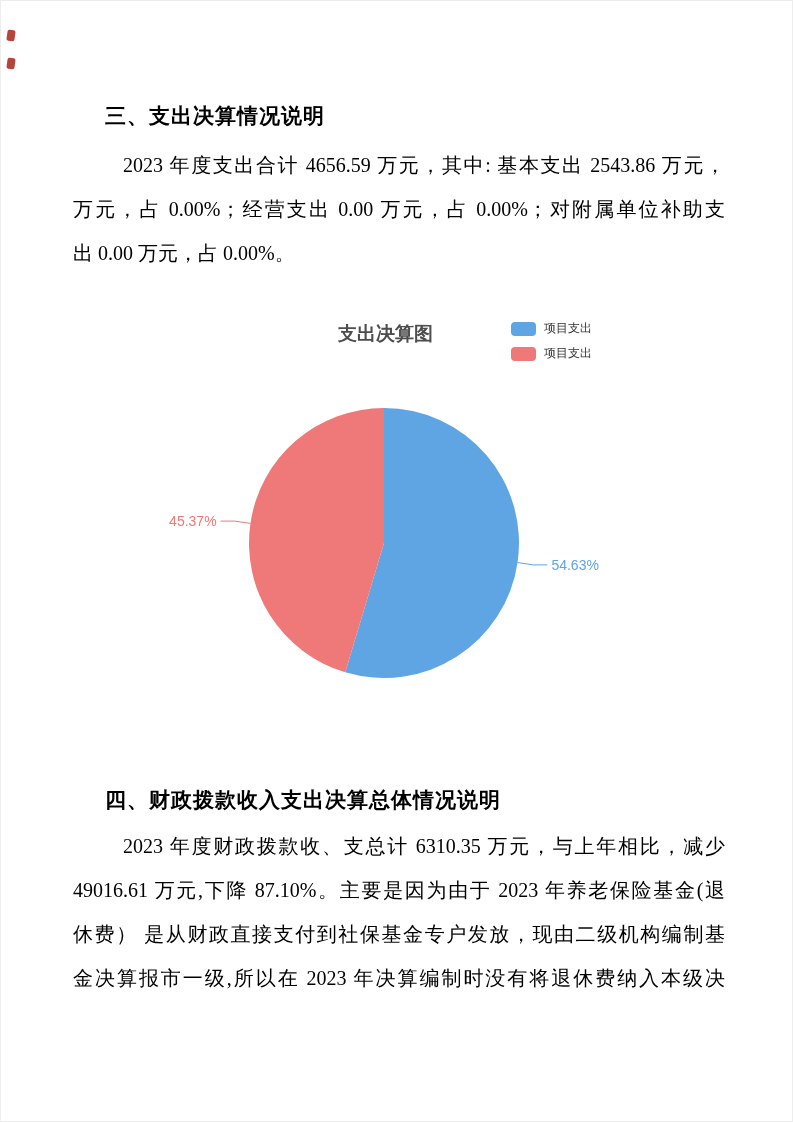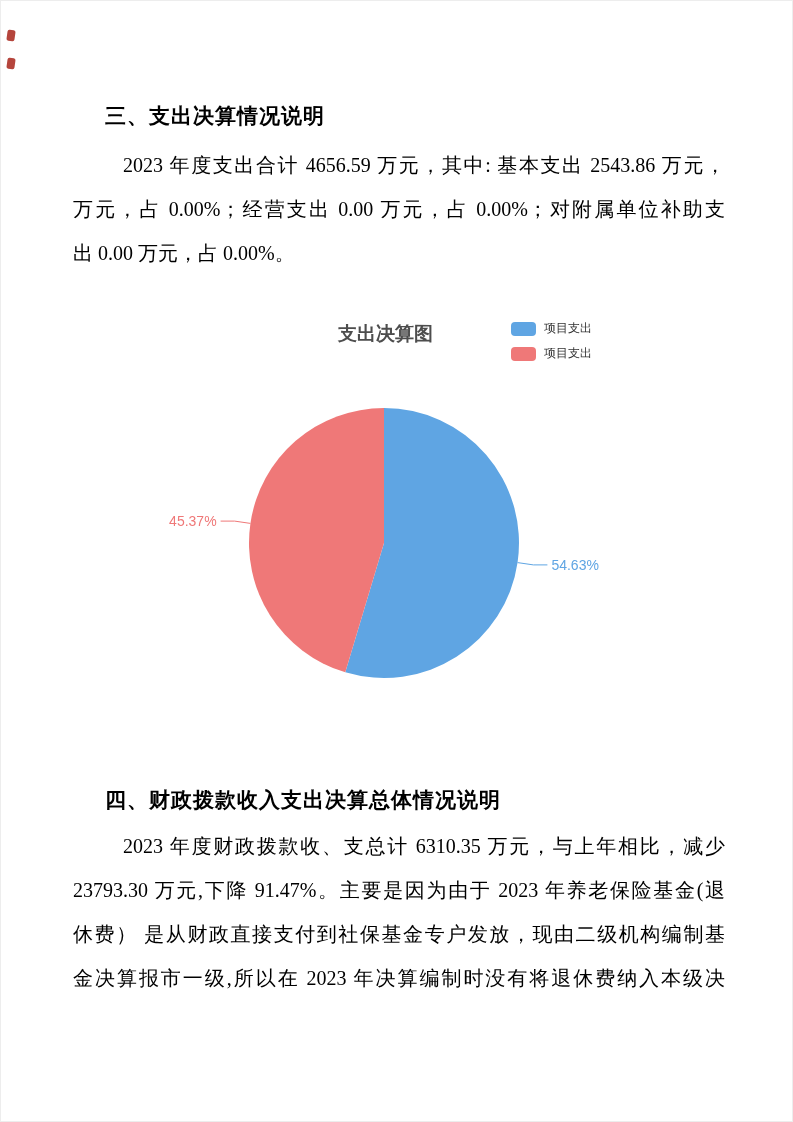--- a/index.html
+++ b/index.html
@@ -85,18 +85,18 @@
         <path d="M 228 170 L 189.28 299.33 A 135 135 0 0 1 228.00 35.00 Z" fill="#ef7878"></path>
         <polyline points="94.4,150.4 78.6,148.1 64.6,148.1" fill="none" stroke="#ef7878" stroke-width="1"></polyline>
         <text x="60.6" y="153.1" text-anchor="end" fill="#ef7878" class="pie-label">45.37%</text>
       </svg>
   </div>
 
   <h2 class="sec-heading h4pos">四、财政拨款收入支出决算总体情况说明</h2>
 
   <div class="para p2">
     <div class="bline first">2023 年度财政拨款收、支总计 6310.35 万元，与上年相比，减少</div>
-    <div class="bline">23793.30 万元,下降 91.47%。主要是因为由于 2023 年养老保险基金(退</div>
+    <div class="bline">49016.61 万元,下降 87.10%。主要是因为由于 2023 年养老保险基金(退</div>
     <div class="bline">休费） 是从财政直接支付到社保基金专户发放，现由二级机构编制基</div>
     <div class="bline">金决算报市一级,所以在 2023 年决算编制时没有将退休费纳入本级决</div>
   </div>
 
 </div>
 
 </body></html>

